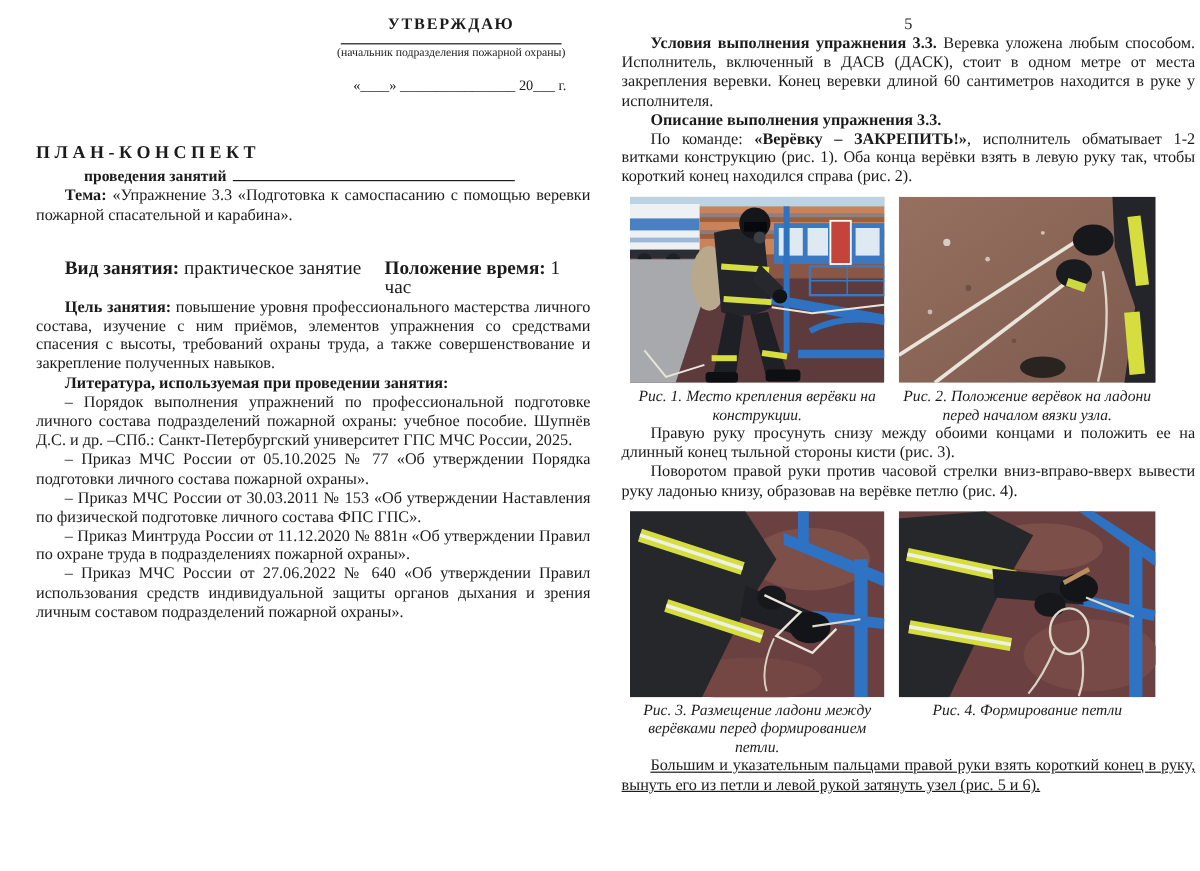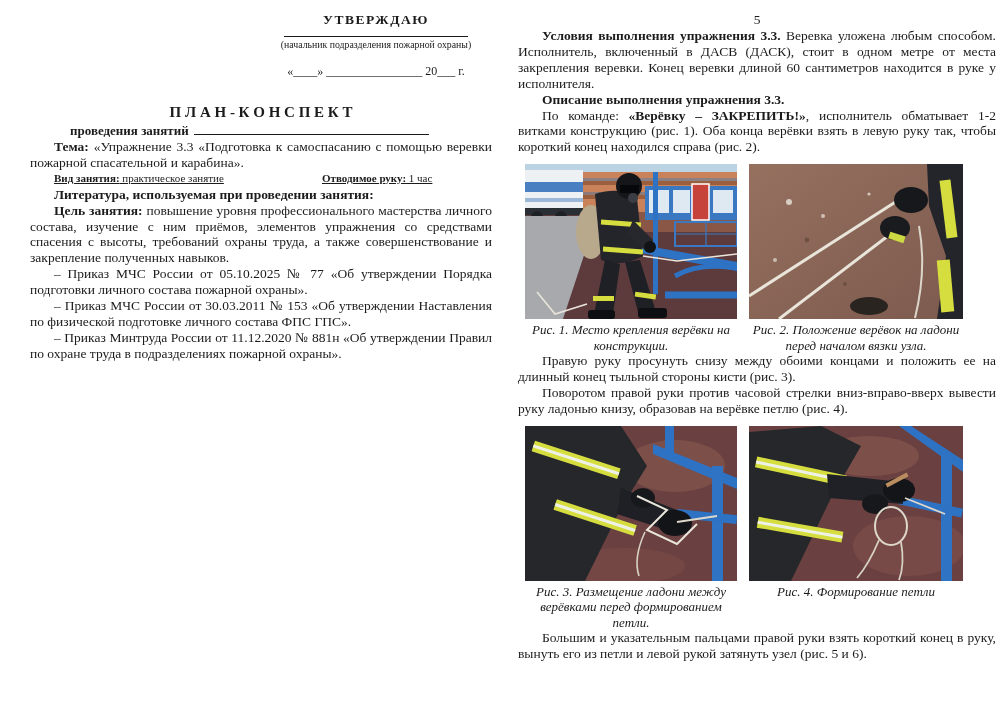--- a/index.html
+++ b/index.html
@@ -13,43 +13,43 @@
   .page-right{left:518px;width:478px;}
 
   p.para{margin:0;text-align:justify;text-indent:24px;font-size:13.5px;line-height:15.9px;}
   .bi{font-weight:bold;}
 
   
   .approval{margin:12px 20px 0 auto;width:192px;text-align:center;}
   .approval-title{font-weight:bold;font-size:13.5px;letter-spacing:1.5px;}
   .approval-line{width:184px;border-bottom:1.3px solid #1b1b1b;height:8px;margin:0 auto 2px;}
   .approval-subtitle{font-size:9.8px;white-space:nowrap;}
-  .approval-date{font-size:12px;margin-top:14px;white-space:nowrap;text-align:center;}
-
-  .doc-title{margin:24px 0 0;text-align:center;font-size:15px;font-weight:bold;line-height:18px;}
+  .approval-date{font-size:12px;margin-top:14px;white-space:nowrap;text-align:right;}
+
+  .doc-title{margin:40px 0 0;font-size:15px;font-weight:bold;line-height:18px;}
   .doc-subtitle{margin-top:1px;padding-left:40px;font-size:13px;font-weight:bold;line-height:17px;}
   .fill-line{display:inline-block;width:235px;border-bottom:1.4px solid #1b1b1b;height:11px;margin-left:5px;}
 
   .mt-theme{margin-top:24px;}
-  .row2{display:flex;font-size:11px;line-height:15.9px;text-decoration:underline;}
+  .row2{display:flex;margin-top:29px;font-size:16px;line-height:15.9px;}
   .row2 .cell-a{width:292px;padding-left:24px;box-sizing:border-box;}
   .mt-goal{margin-top:29px;}
   .mt-lit{margin-top:31px;}
 
   
   .page-number{margin-top:12px;text-align:center;font-size:13.5px;line-height:16px;}
   .mt-cond{margin-top:6px;}
   .fig-row{display:flex;gap:12px;padding-left:7px;margin-top:9px;}
   figure{margin:0;}
   figure svg{display:block;}
   figcaption{font-style:italic;font-size:13px;line-height:15.5px;text-align:center;margin-top:3px;}
   .cap-1,.cap-3{width:212px;}
   .cap-2,.cap-4{width:214px;}
   .mt-para3{margin-top:14px;}
-  .mt-final{margin-top:20px;}
+  .mt-final{margin-top:20px;text-decoration:underline;}
 </style>
 </head>
 <body>
 
 <div>
 
   <section class="page page-left">
 
     <div class="approval">
       <div class="approval-title">УТВЕРЖДАЮ</div>
@@ -58,29 +58,31 @@
       <div class="approval-date">«____» ________________ 20___ г.</div>
     </div>
 
     <h1 class="doc-title">П Л А Н - К О Н С П Е К Т</h1>
     <div class="doc-subtitle"><span>проведения занятий</span><span class="fill-line"></span></div>
 
     <p class="para mt-theme"><b>Тема:</b><span> «Упражнение 3.3 «Подготовка к самоспасанию с помощью веревки пожарной спасательной и карабина».</span></p>
 
     <div class="row2">
       <div class="cell-a"><b>Вид занятия:</b><span> практическое занятие</span></div>
-      <div><b>Отводимое руку:</b><span> 1 час</span></div>
-    </div>
+      <div><b>Положение время:</b><span> 1 час</span></div>
+    </div>
+
+    <p class="para mt-goal"><b>Цель занятия:</b><span> повышение уровня профессионального мастерства личного состава, изучение с ним приёмов, элементов упражнения со средствами спасения с высоты, требований охраны труда, а также совершенствование и закрепление полученных навыков.</span></p>
 
     <p class="para mt-lit"><b>Литература, используемая при проведении занятия:</b></p>
-
-    <p class="para mt-goal"><b>Цель занятия:</b><span> повышение уровня профессионального мастерства личного состава, изучение с ним приёмов, элементов упражнения со средствами спасения с высоты, требований охраны труда, а также совершенствование и закрепление полученных навыков.</span></p>
+    <p class="para">– Порядок выполнения упражнений по профессиональной подготовке личного состава подразделений пожарной охраны: учебное пособие. Шупнёв Д.С. и др. –СПб.: Санкт-Петербургский университет ГПС МЧС России, 2025.</p>
     <p class="para">– Приказ МЧС России от 05.10.2025 № 77 «Об утверждении Порядка подготовки личного состава пожарной охраны».</p>
     <p class="para">– Приказ МЧС России от 30.03.2011 № 153 «Об утверждении Наставления по физической подготовке личного состава ФПС ГПС».</p>
     <p class="para">– Приказ Минтруда России от 11.12.2020 № 881н «Об утверждении Правил по охране труда в подразделениях пожарной охраны».</p>
+    <p class="para">– Приказ МЧС России от 27.06.2022 № 640 «Об утверждении Правил использования средств индивидуальной защиты органов дыхания и зрения личным составом подразделений пожарной охраны».</p>
   </section>
 
   <section class="page page-right">
 
     <div class="page-number">5</div>
 
     <p class="para mt-cond"><b class="bi">Условия выполнения упражнения 3.3.</b><span> Веревка уложена любым способом. Исполнитель, включенный в ДАСВ (ДАСК), стоит в одном метре от места закрепления веревки. Конец веревки длиной 60 сантиметров находится в руке у исполнителя.</span></p>
 
     <p class="para"><b class="bi">Описание выполнения упражнения 3.3.</b></p>
 

